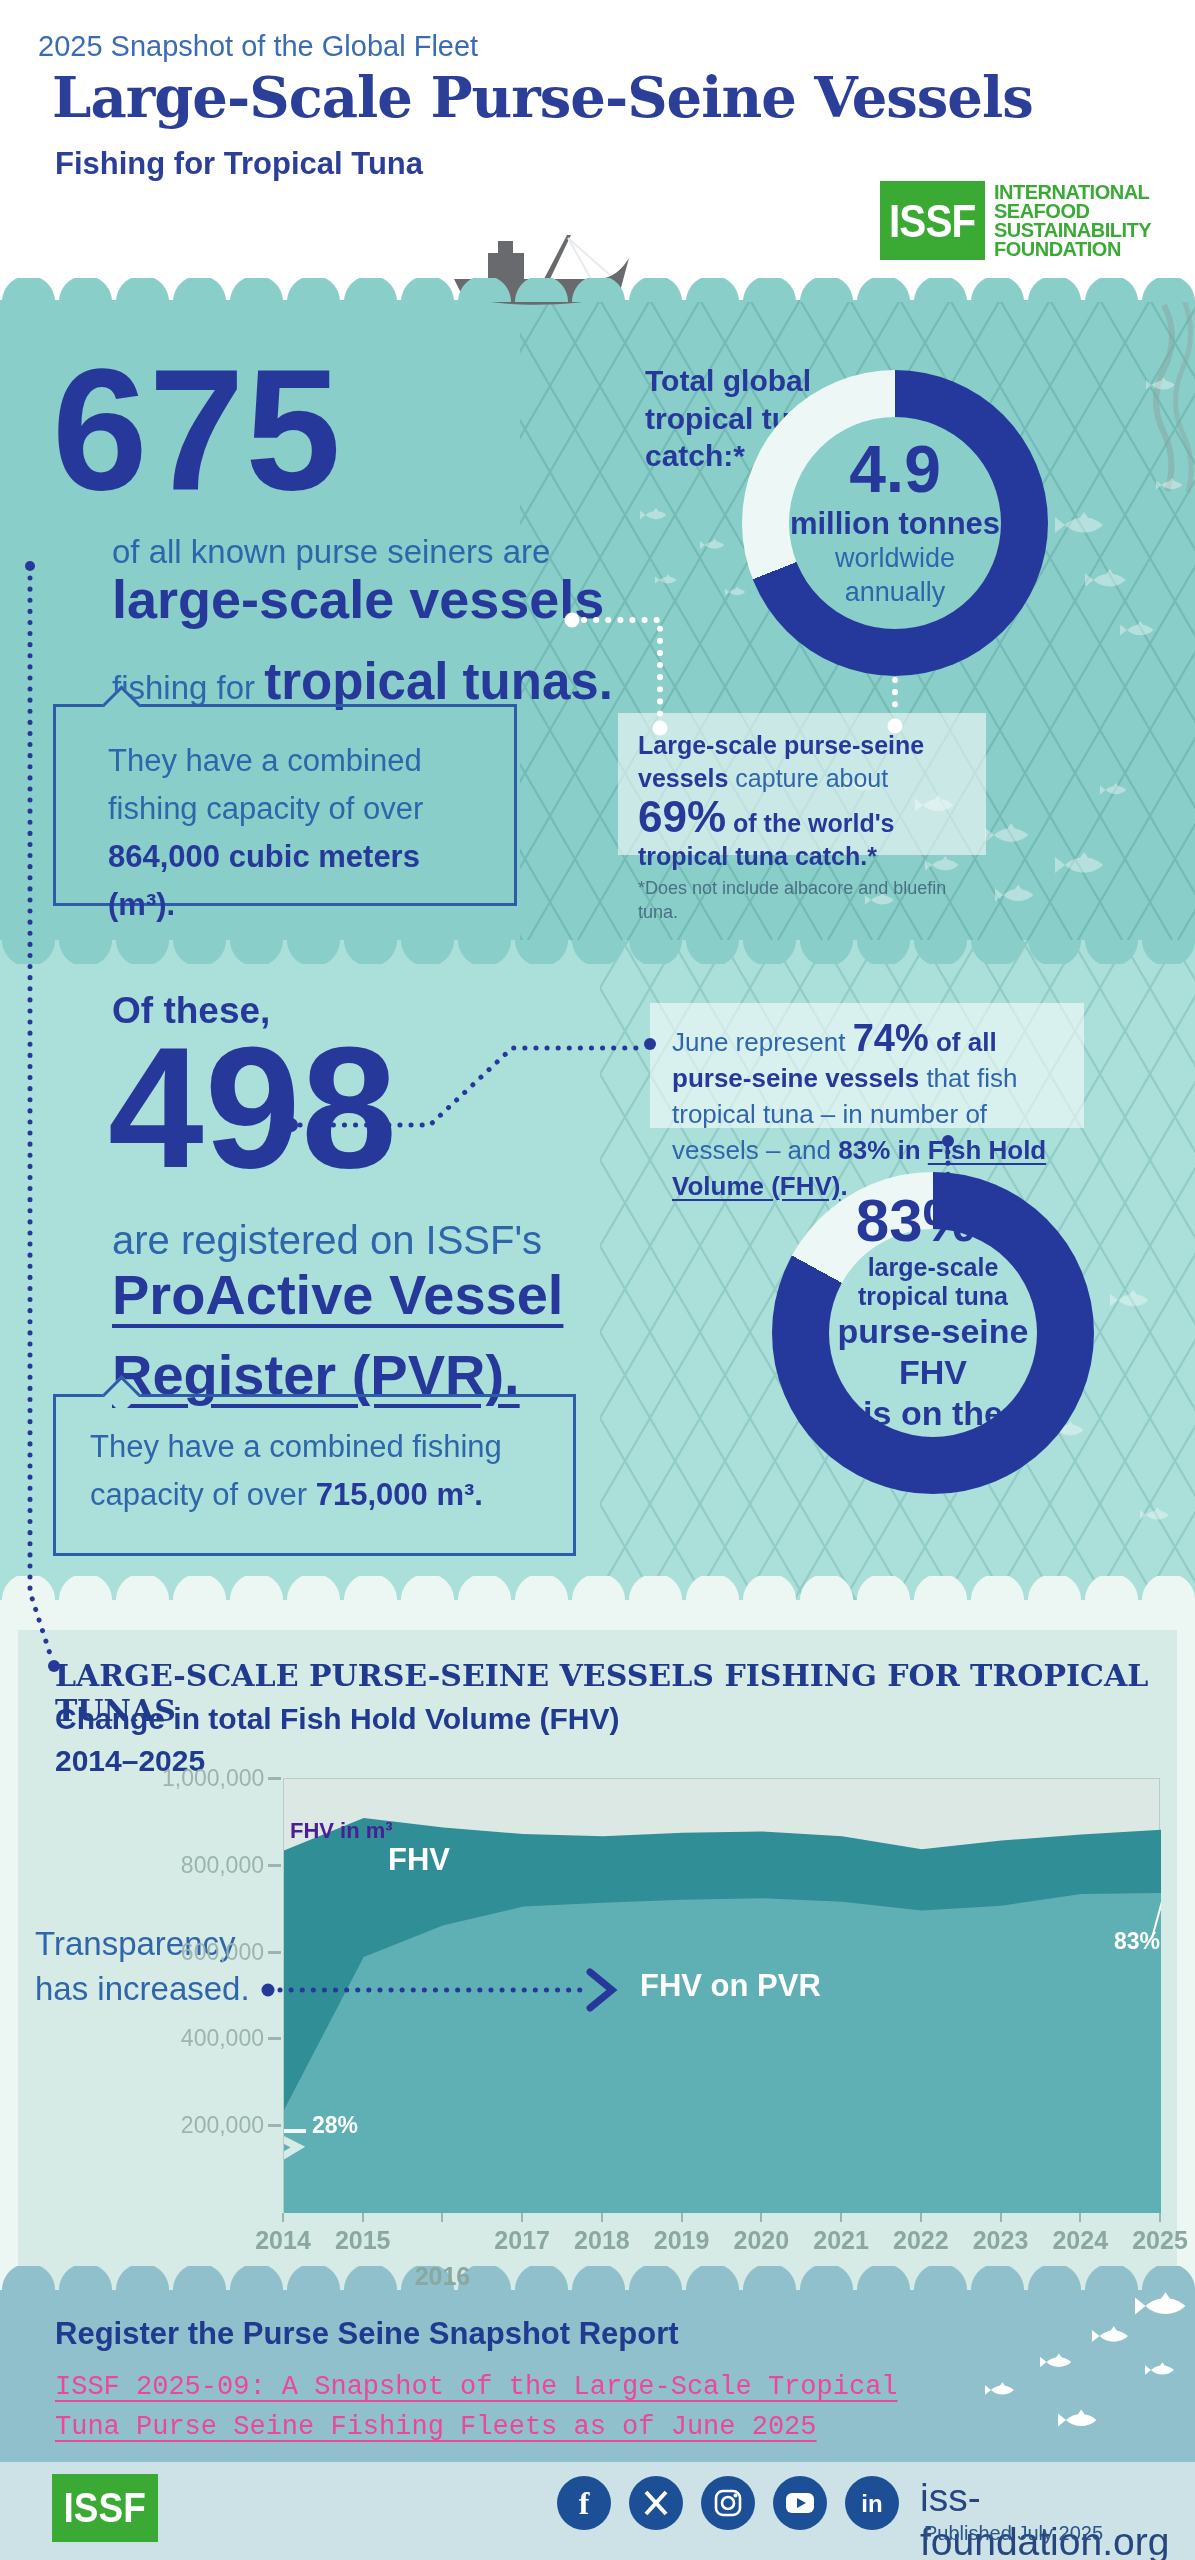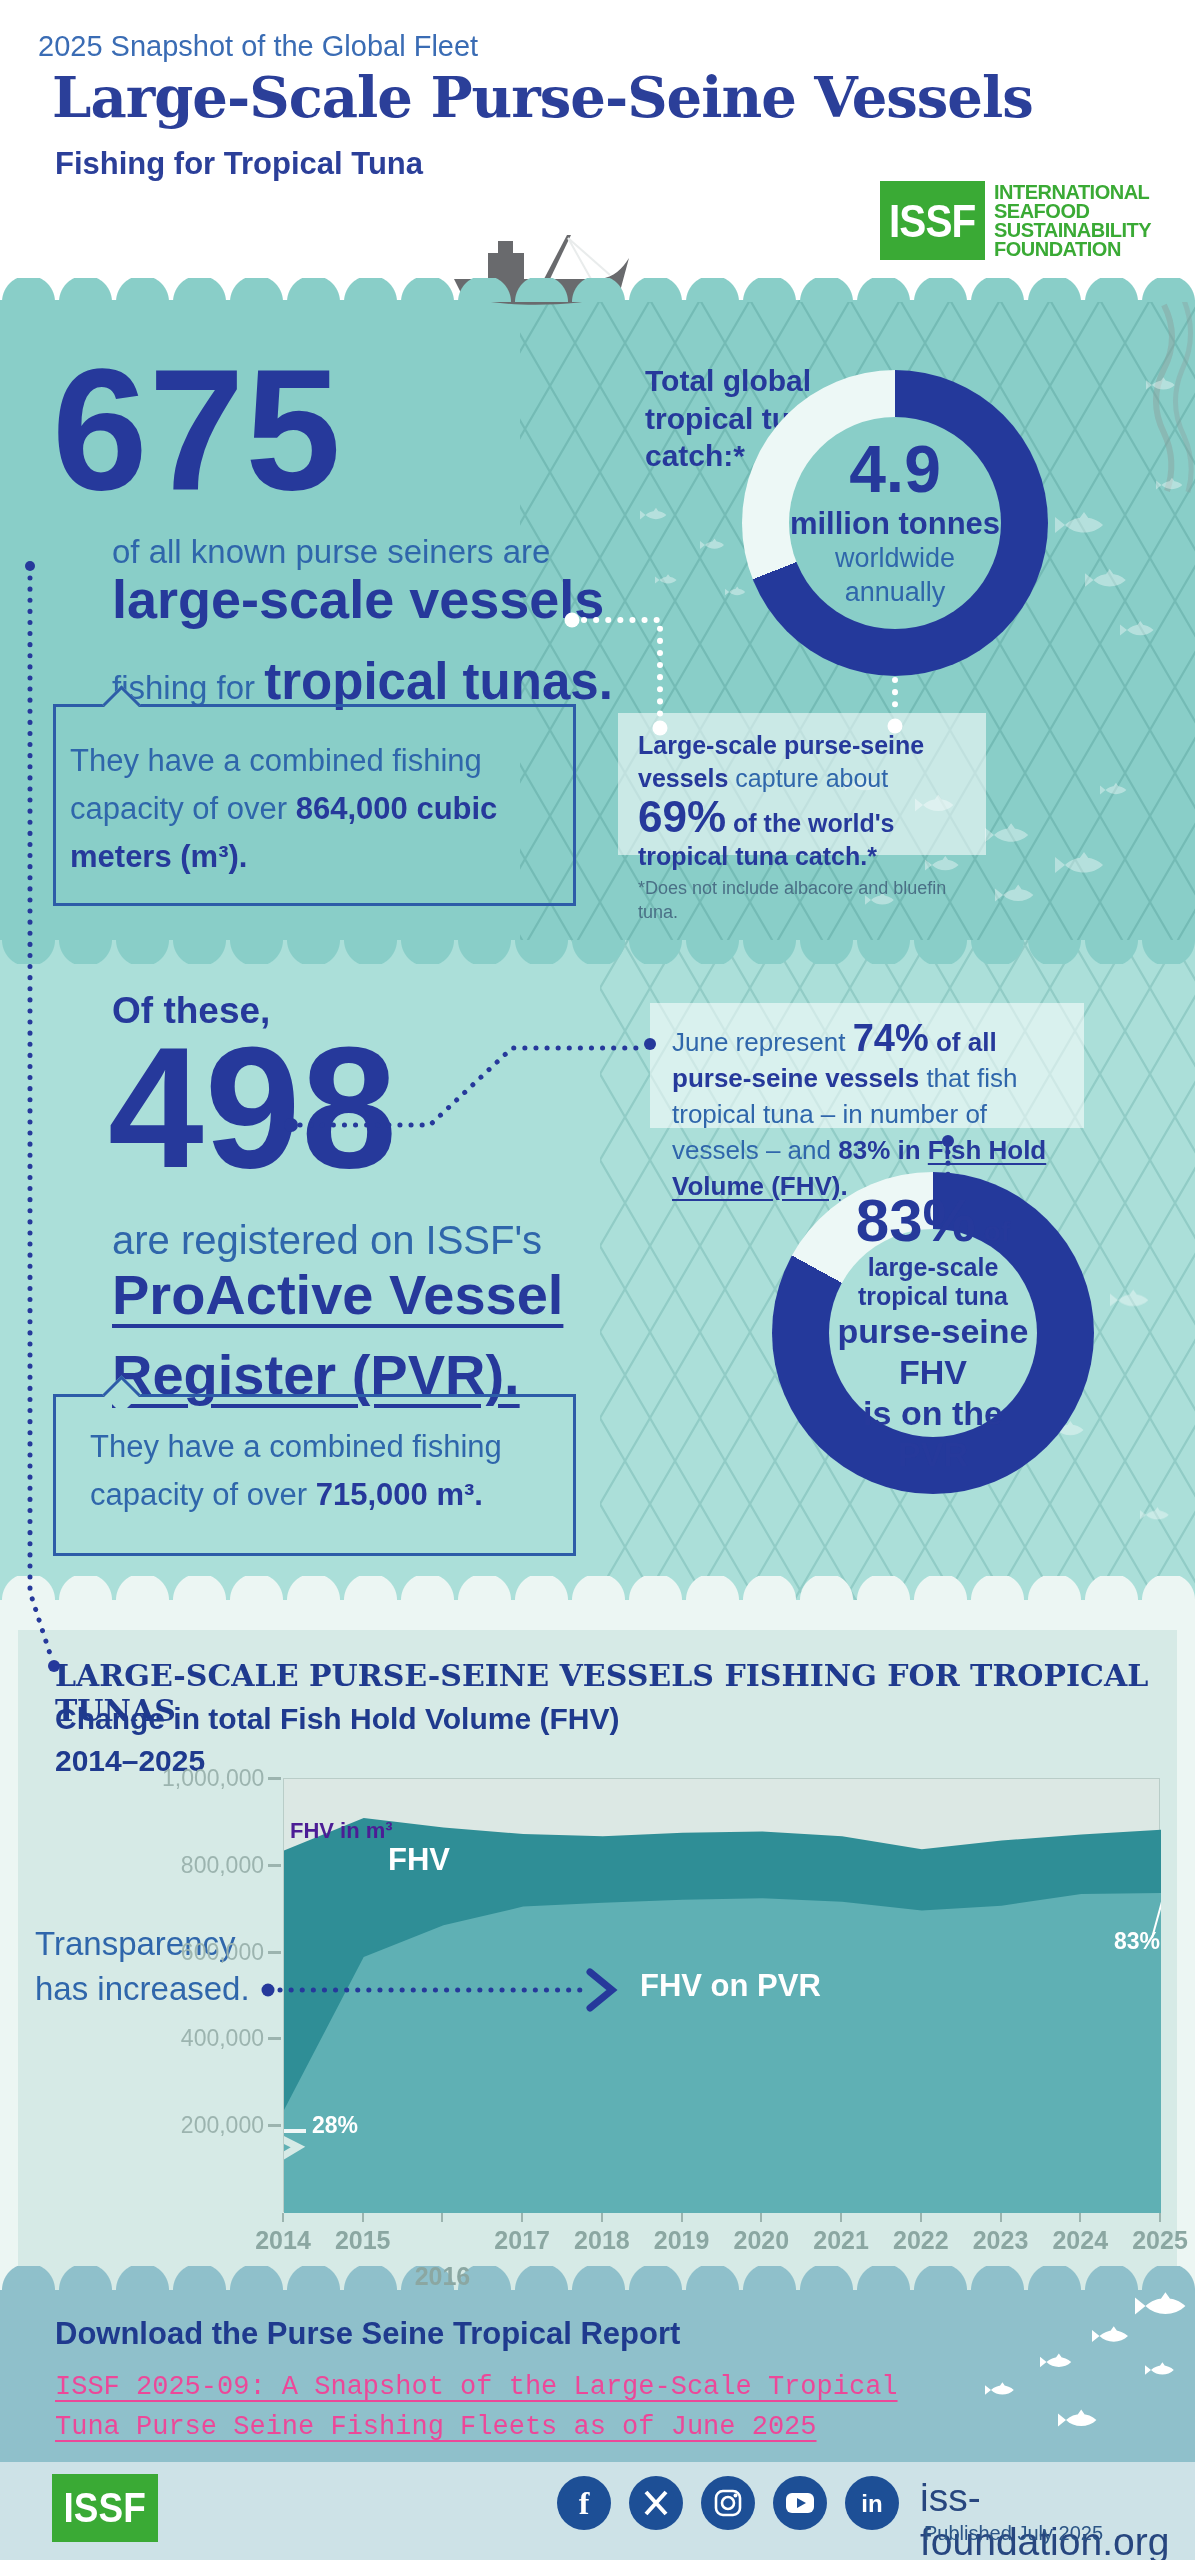--- a/index.html
+++ b/index.html
@@ -42,21 +42,21 @@
   .navy-b { color:#26399b; font-weight:700; }
 
   #fleet-intro { left:112px; top:533px; font-size:33px; }
   #fleet-hl { position:absolute; left:112px; top:568px; font-size:54px; font-weight:700; color:#26399b; z-index:8; }
   #fleet-line3 { left:112px; top:652px; font-size:33px; }
   #fleet-line3 .big2 { font-size:51px; font-weight:700; color:#26399b; }
 
   
   .speech { position:absolute; border:3px solid #2d5ca8; z-index:8; font-size:31px; color:#2f66ab; line-height:1.55; }
   .speech .notch { position:absolute; top:-16px; left:52px; width:27px; height:27px; transform:rotate(45deg); border-left:3px solid #2d5ca8; border-top:3px solid #2d5ca8; }
-  #box-864 { left:53px; top:704px; width:523px; height:202px; padding:30px 14px; }
+  #box-864 { left:53px; top:704px; width:464px; height:202px; padding:30px 52px; }
   #box-864 .notch { background:#89cec8; }
   #box-715 { left:53px; top:1394px; width:523px; height:162px; padding:26px 34px; }
   #box-715 .notch { background:#abdfd9; }
 
   
   .donut { position:absolute; border-radius:50%; z-index:8; }
   .donut .hole { position:absolute; border-radius:50%; display:flex; flex-direction:column; align-items:center; justify-content:center; text-align:center; }
   #donut1 { left:742px; top:370px; width:306px; height:306px; background:conic-gradient(#24399b 0deg 248.4deg, #edf8f6 248.4deg 360deg); }
   #donut1 .hole { inset:47px; background:#89cec8; }
   #donut1 .v { font-size:66px; font-weight:700; color:#26399b; line-height:1; }
@@ -256,21 +256,21 @@
       <path d="M-6,358 L14,368 L-6,380" stroke="#d6eae6" stroke-width="7" fill="none"></path>
       <path d="M-12,351 H22 M-12,353 H22" stroke="#ffffff" stroke-width="2" opacity="0.9"></path>
       <path d="M868,159 L879,119" stroke="#ffffff" stroke-width="2"></path>
     </svg>
   </div>
   <div class="plot-lab" id="lab-fhv">FHV</div>
   <div class="plot-lab" id="lab-pvr">FHV on PVR</div>
   <div class="plot-lab" id="ann-28">28%</div>
   <div class="plot-lab" id="ann-83">83%</div>
 
-  <div id="dl-head">Download the Purse Seine Tropical Report</div>
+  <div id="dl-head">Register the Purse Seine Snapshot Report</div>
   <div class="dl-link" id="dl-link1">ISSF 2025-09: A Snapshot of the Large-Scale Tropical</div>
   <div class="dl-link" id="dl-link2">Tuna Purse Seine Fishing Fleets as of June 2025</div>
 
   <svg class="z-deco" style="left:940px;top:2290px;z-index:8;" width="255" height="172">
     <g fill="#ffffff">
       <use href="#fishR" transform="translate(45,100) scale(0.6)"></use>
       <use href="#fishR" transform="translate(100,72) scale(0.65)"></use>
       <use href="#fishR" transform="translate(152,46) scale(0.75)"></use>
       <use href="#fishR" transform="translate(118,130) scale(0.8)"></use>
       <use href="#fishR" transform="translate(195,16) scale(1.05)"></use>

